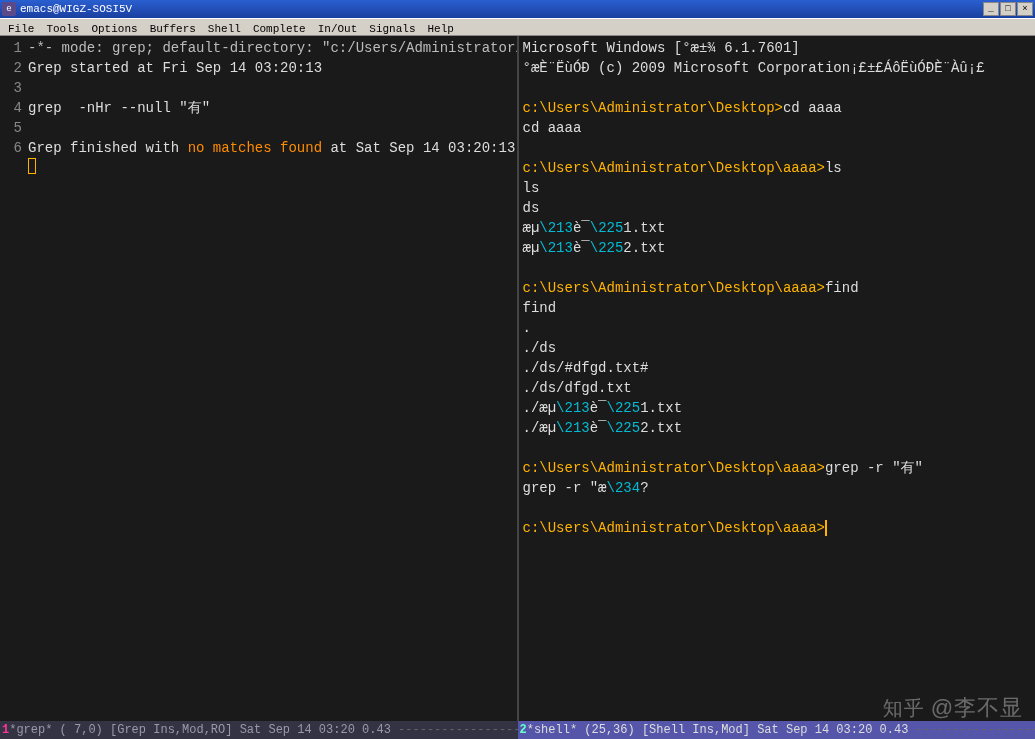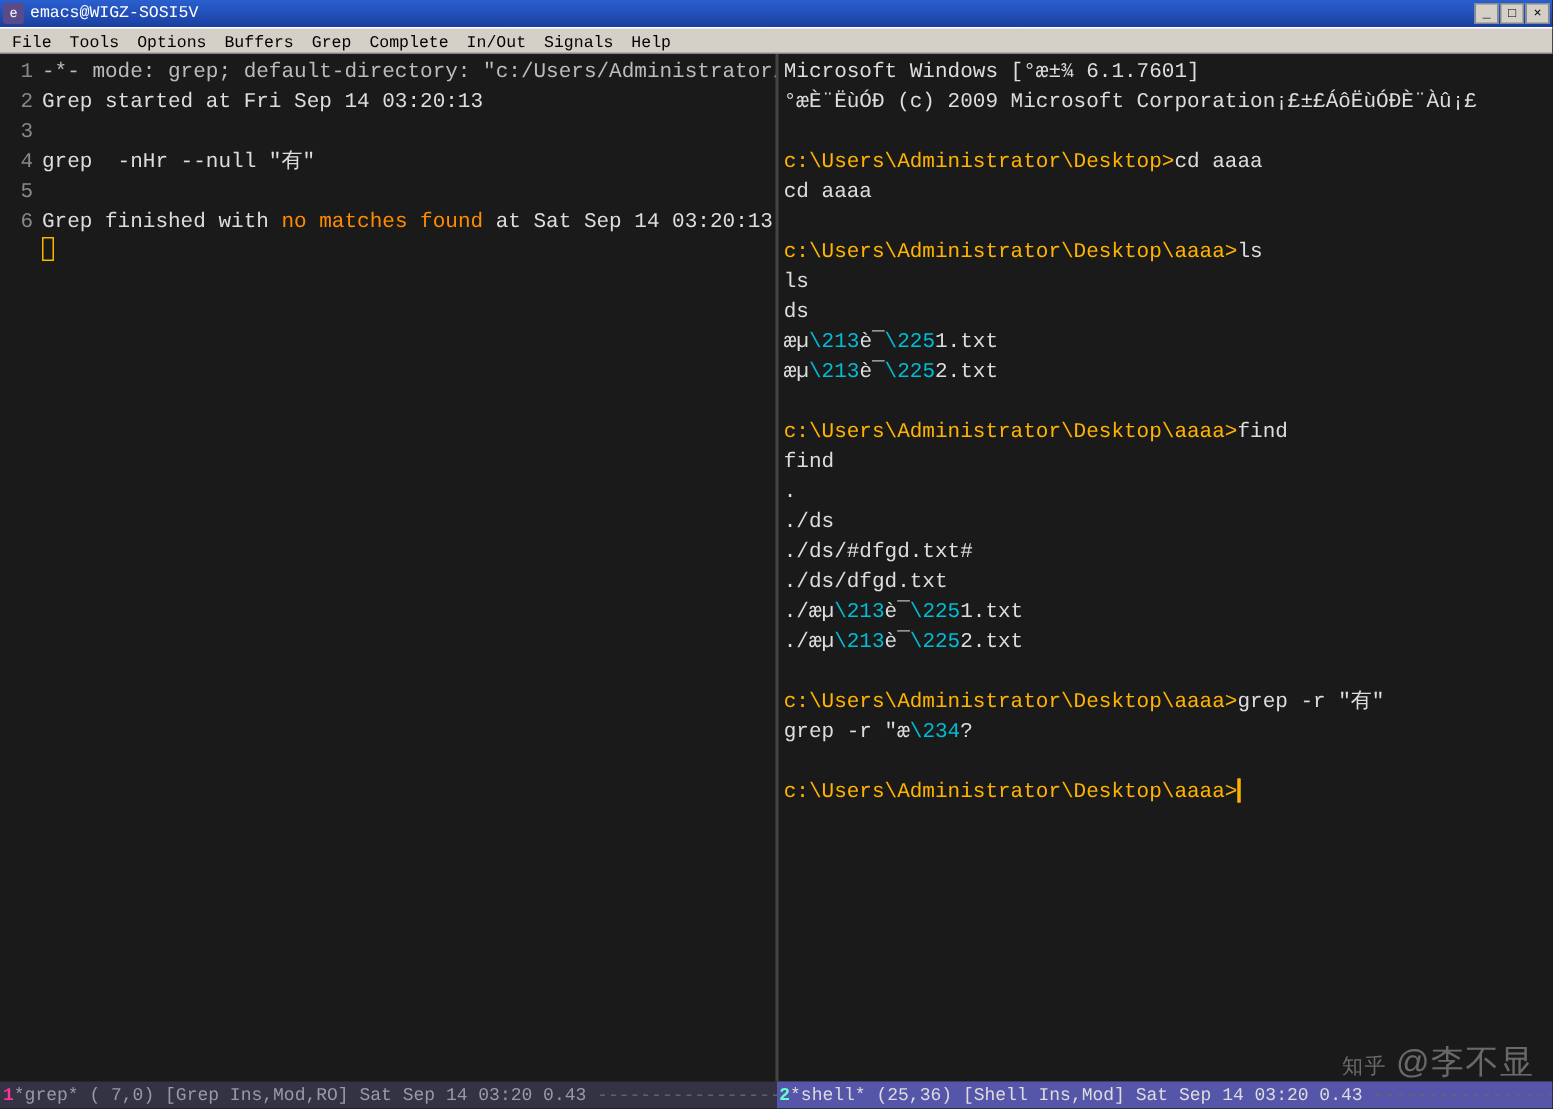--- a/index.html
+++ b/index.html
@@ -22,40 +22,40 @@
   .escape { color:#00bcd4; }
   .cursor { display:inline-block; width:2px; height:16px; background:#ffb300; vertical-align:middle; border:1px solid #ffb300; }
   .cursor.box { width:8px; background:transparent; }
   .modeline { height:18px; display:flex; font-size:12px; background:#333344; color:#9999aa; }
   .modeline .ml { flex:1; padding:0 2px; line-height:18px; white-space:nowrap; overflow:hidden; }
   .modeline .ml.active { background:#5555aa; color:#ddd; }
   .ml .num { color:#ff3399; font-weight:bold; }
   .ml .num2 { color:#66ffcc; font-weight:bold; }
   .ml .dash { color:#666; }
   .watermark { position:absolute; right:12px; bottom:16px; color:rgba(255,255,255,0.35); font-size:22px; font-family:"Microsoft YaHei",sans-serif; letter-spacing:1px; pointer-events:none; }
-  .watermark .zh { font-size:14px; margin-right:6px; }
+  .watermark .zh { font-size:20px; margin-right:6px; }
 </style>
 </head>
 <body>
 
 <div class="titlebar">
   <span class="ico">e</span>
   <span>emacs@WIGZ-SOSI5V</span>
   <span class="spacer"></span>
   <span class="winbtn">_</span>
   <span class="winbtn">□</span>
   <span class="winbtn">×</span>
 </div>
 
 <div class="menubar">
   <span>File</span>
   <span>Tools</span>
   <span>Options</span>
   <span>Buffers</span>
-  <span>Grep</span>
+  <span>Shell</span>
   <span>Complete</span>
   <span>In/Out</span>
   <span>Signals</span>
   <span>Help</span>
 </div>
 
 <div class="editor">
   <div class="pane left">
     <div class="line">
         <span class="lnum">1</span>

